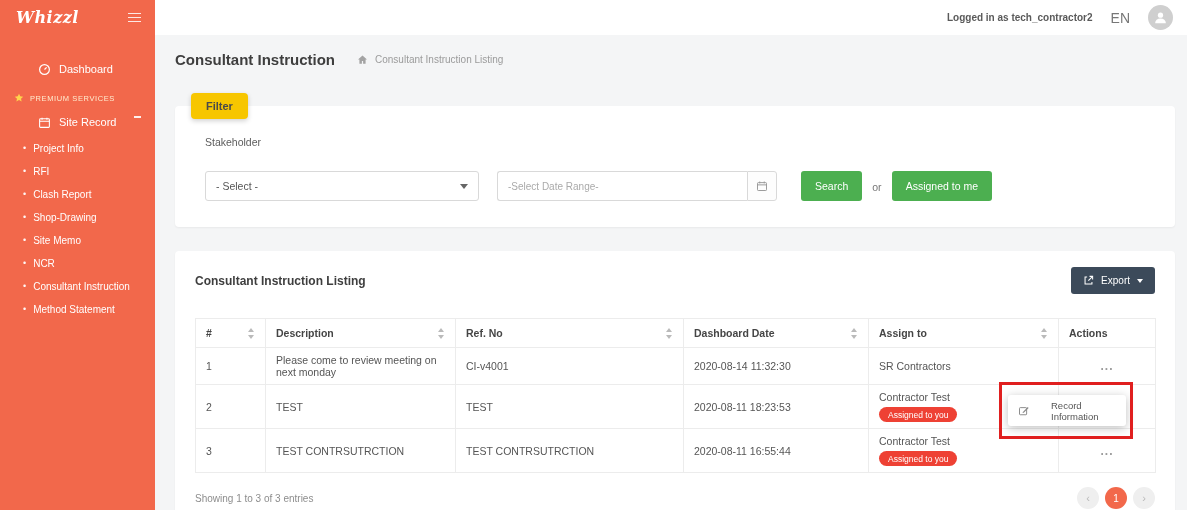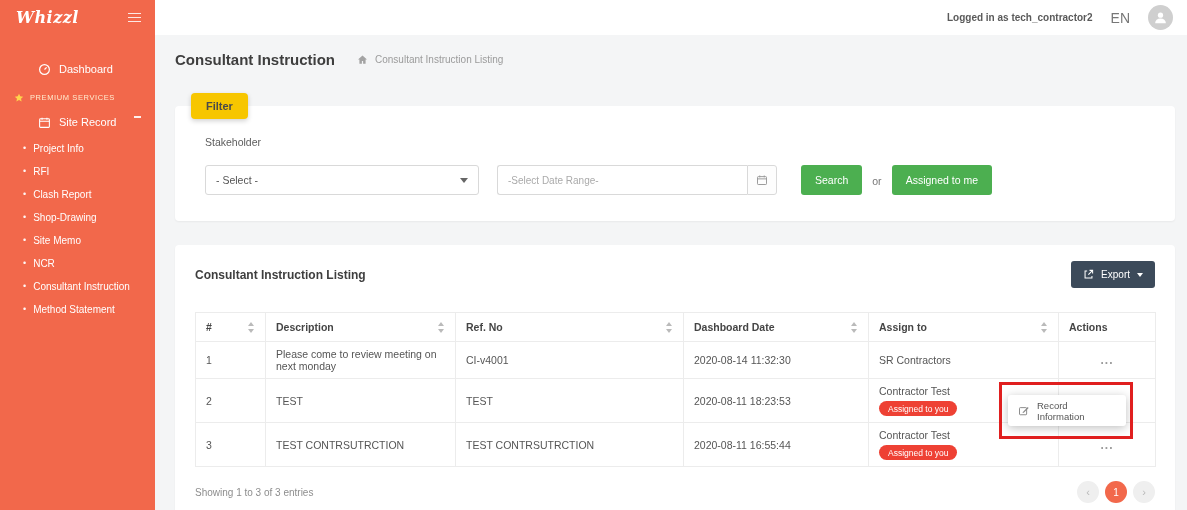--- a/index.html
+++ b/index.html
@@ -7,21 +7,21 @@
   .app { position: relative; width: 1187px; height: 510px; background: #f4f5f6; overflow: hidden; }
 
   
   .sidebar { position: absolute; left: 0; top: 0; bottom: 0; width: 155px; background: #f2684b; color: #fff; z-index: 2; }
   .sidebar-header { height: 35px; display: flex; align-items: center; justify-content: space-between; padding: 0 14px 0 16px; }
   .logo { font-family: "DejaVu Serif", serif; font-style: italic; font-weight: bold; font-size: 16px; letter-spacing: .5px; }
   .hamburger { display: flex; flex-direction: column; gap: 2.5px; cursor: pointer; opacity: .85; }
   .hamburger i { display: block; width: 13px; height: 1.6px; background: #fff; }
   .menu { margin-top: 20px; }
   .menu-item { display: flex; align-items: flex-start; gap: 8px; padding: 8px 14px; font-size: 11px; cursor: pointer; margin-left: 24px; }
-  .section-label { display: flex; gap: 6px; padding: 9px 14px 5px; font-size: 7.5px; letter-spacing: .6px; color: #ffeccf; }
+  .section-label { display: flex; align-items: center; gap: 6px; padding: 9px 14px 5px; font-size: 7.5px; letter-spacing: .6px; color: #ffeccf; }
   .sub-item { display: flex; align-items: center; gap: 7px; padding: 6px 14px 6px 23px; font-size: 10px; cursor: pointer; }
   .bullet { font-size: 9px; line-height: 1; opacity: .95; }
   .collapse-dash { margin-left: auto; width: 7px; height: 1.6px; background: #fff; opacity: .9; }
 
   
   .main { margin-left: 155px; height: 100%; }
   .topbar { height: 35px; background: #fff; display: flex; align-items: center; justify-content: flex-end; gap: 18px; padding: 1px 14px; }
   .logged-in { font-size: 10px; color: #5a5a5a; font-weight: bold; }
   .lang { font-size: 14px; color: #777; cursor: pointer; }
   .avatar { width: 25px; height: 25px; border-radius: 50%; background: #cfcfcf; display: flex; align-items: center; justify-content: center; cursor: pointer; overflow: hidden; }
@@ -30,21 +30,21 @@
   .page-head { display: flex; align-items: center; gap: 22px; margin-top: 2px; }
   .page-title { font-size: 15px; font-weight: bold; color: #3e3e3e; }
   .breadcrumb { display: flex; align-items: center; gap: 7px; font-size: 10px; color: #9b9b9b; }
 
   
   .card { background: #fff; border-radius: 4px; box-shadow: 0 1px 2px rgba(0,0,0,.05); }
   .filter-card { position: relative; margin-top: 38px; padding: 30px 30px 26px; }
   .filter-tab { position: absolute; top: -13px; left: 16px; background: #f7c600; color: #4a4a4a; font-size: 11px; font-weight: bold;
                 padding: 7px 15px; border-radius: 4px; box-shadow: 0 2px 5px rgba(0,0,0,.18); border: none; cursor: pointer; }
   .filter-row { display: flex; align-items: flex-end; gap: 18px; }
-  .field { display: flex; flex-direction: column; gap: 17px; }
+  .field { display: flex; flex-direction: column; gap: 23px; }
   .field label { font-size: 10.5px; color: #5c5c5c; }
   .select-box { width: 274px; height: 30px; border: 1px solid #d9d9d9; border-radius: 3px; display: flex; align-items: center;
                 justify-content: space-between; padding: 0 10px; font-size: 10.5px; color: #555; cursor: pointer; background: #fff; }
   .caret-down { width: 0; height: 0; border-left: 4px solid transparent; border-right: 4px solid transparent; border-top: 5px solid #666; }
   .date-group { display: flex; }
   .date-input { width: 250px; height: 30px; border: 1px solid #d9d9d9; border-right: none; border-radius: 3px 0 0 3px;
                 padding: 0 10px; font-size: 10px; color: #666; outline: none; font-family: "Liberation Sans", sans-serif; }
   .date-input::placeholder { color: #aaa; }
   .date-addon { width: 30px; height: 30px; border: 1px solid #d9d9d9; border-radius: 0 3px 3px 0; background: #fdfdfd;
                 display: flex; align-items: center; justify-content: center; cursor: pointer; color: #999; }
@@ -73,21 +73,21 @@
 
   .table-footer { display: flex; align-items: center; justify-content: space-between; margin-top: 14px; }
   .showing { font-size: 10px; color: #8d8d8d; }
   .pagination { display: flex; gap: 6px; }
   .page-circle { width: 22px; height: 22px; border-radius: 50%; display: flex; align-items: center; justify-content: center;
                  font-size: 11px; color: #b9b9b9; background: #efefef; border: none; cursor: pointer; }
   .page-circle.active { background: #f2684b; color: #fff; font-size: 10px; }
 
   
   .popup-menu { position: absolute; left: 1008px; top: 395px; width: 118px; height: 31px; background: #fff; border-radius: 3px;
-                box-shadow: 0 2px 10px rgba(0,0,0,.25); display: flex; align-items: center; gap: 7px; padding: 0 10px;
+                box-shadow: 0 2px 10px rgba(0,0,0,.25); display: flex; align-items: center; gap: 21px; padding: 0 10px;
                 font-size: 9.5px; color: #555; z-index: 6; cursor: pointer; }
   .annotation-rect { position: absolute; left: 999px; top: 382px; width: 134px; height: 57px; border: 3px solid #e01f1f; z-index: 7; pointer-events: none; }
 
   svg { display: block; }
 </style>
 </head>
 <body>
 
 <div class="app">
 

